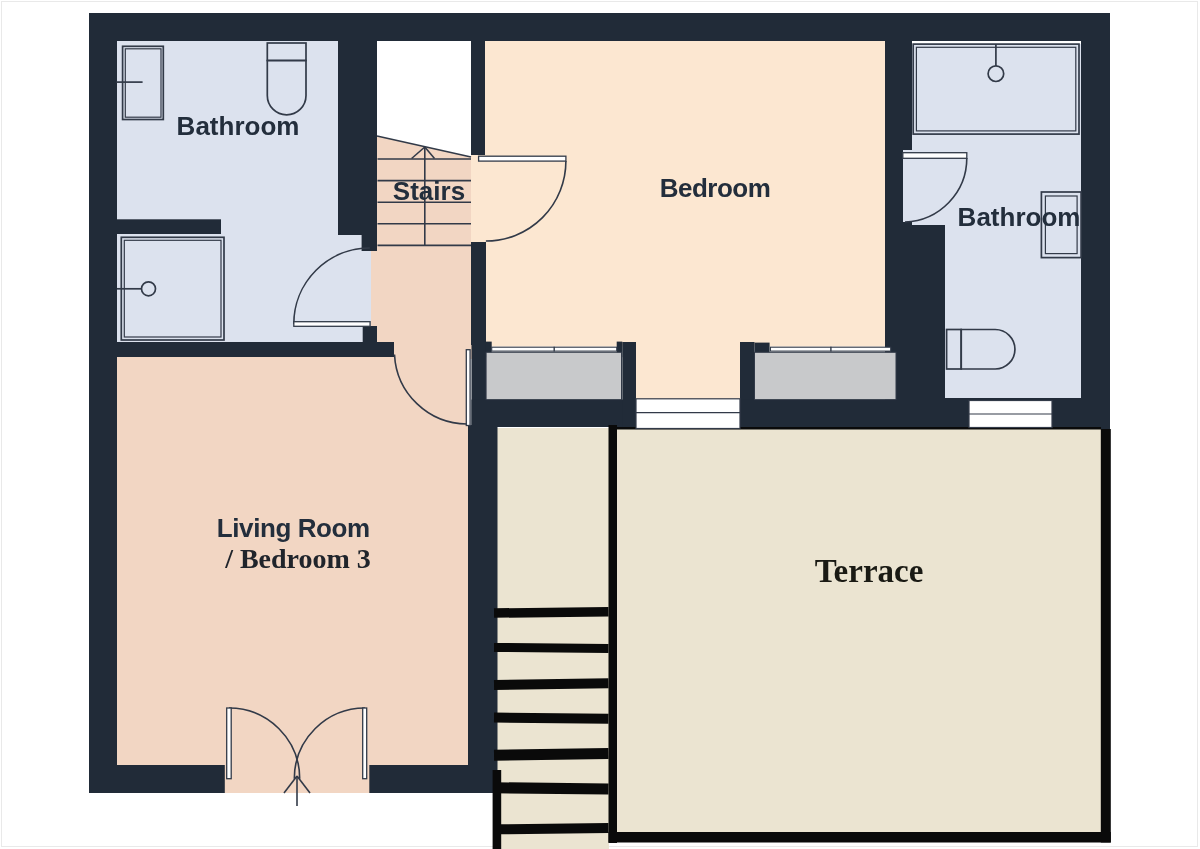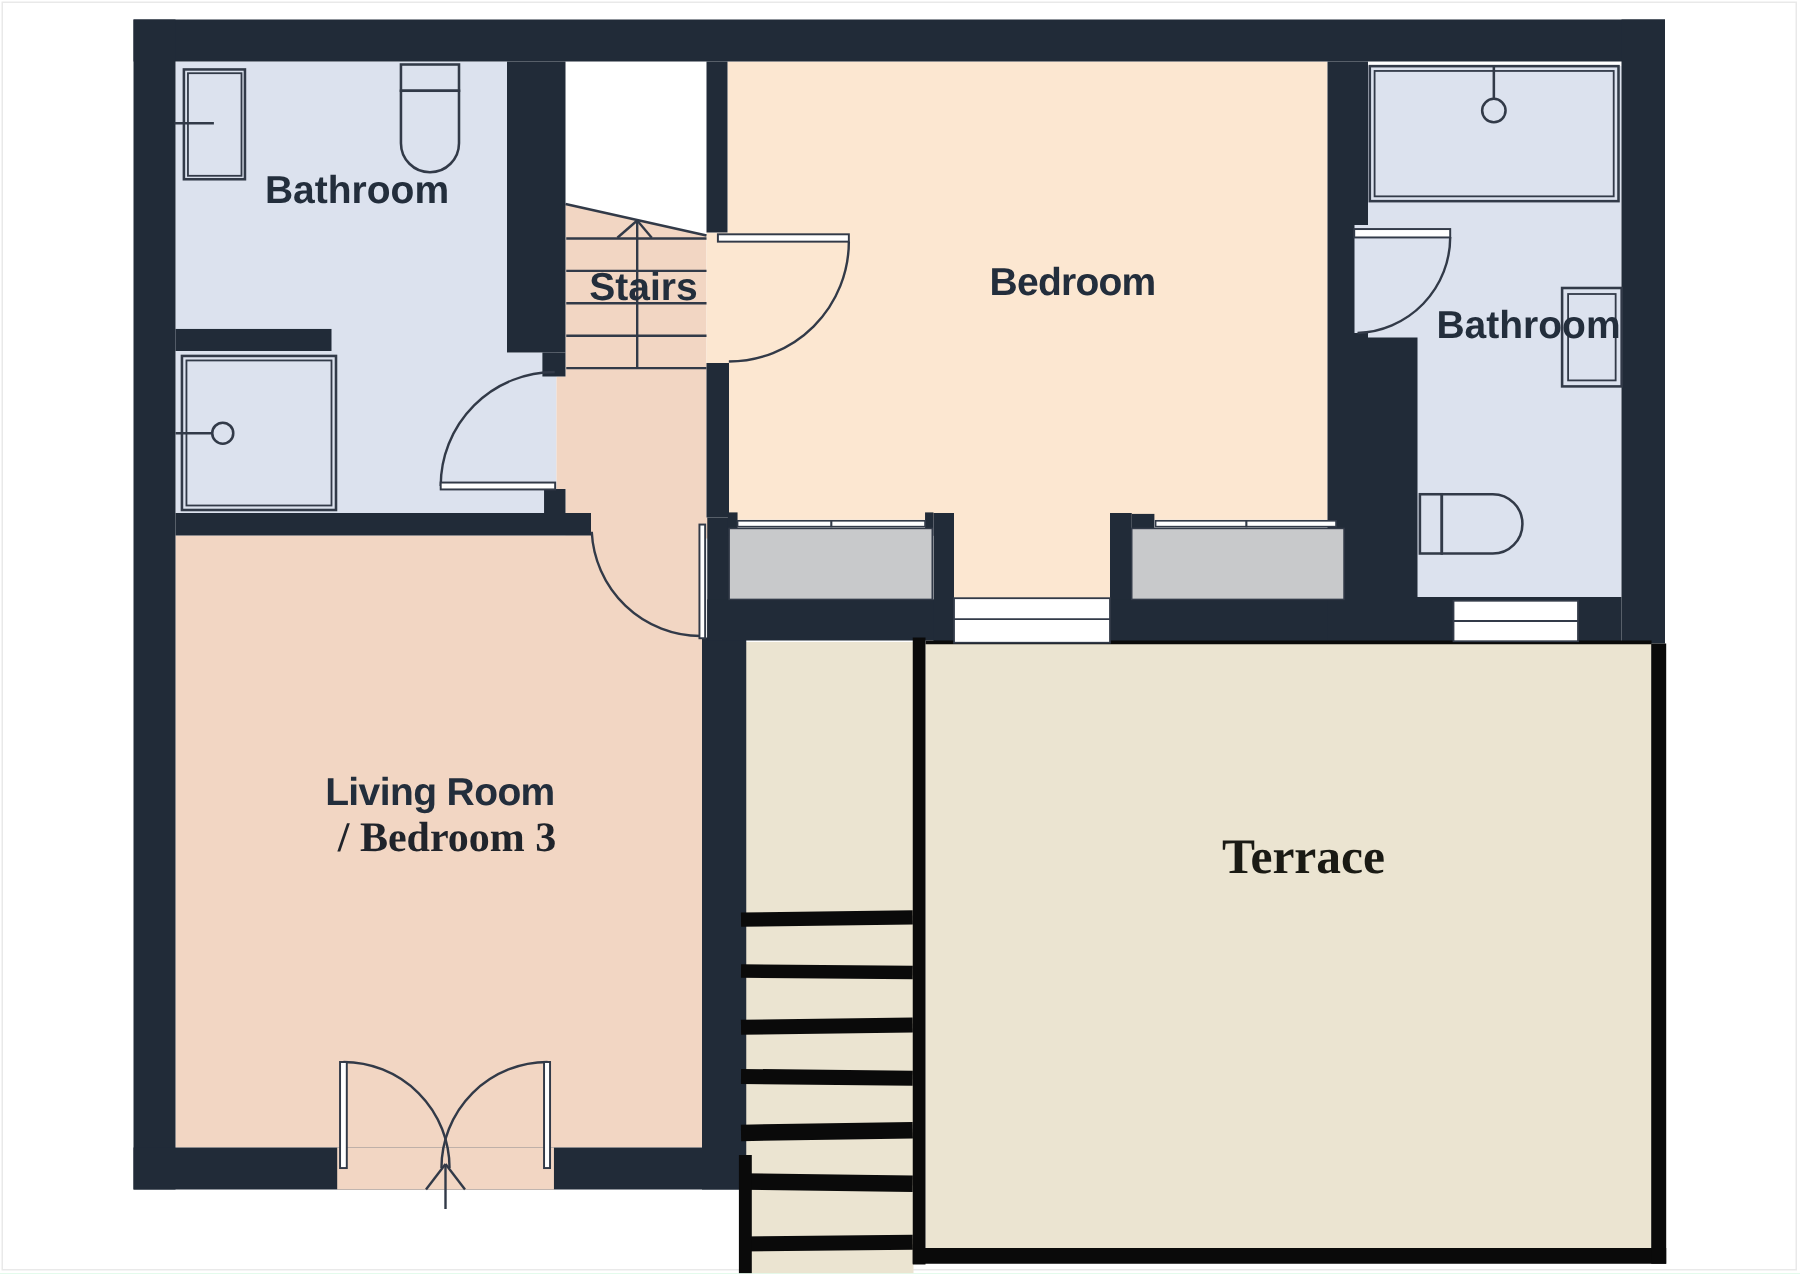--- a/index.html
+++ b/index.html
@@ -1,16 +1,16 @@
 <!DOCTYPE html>
 <html><head>
 <meta charset="utf-8">
 <style>
   html,body{margin:0;padding:0;background:#fff;}
-  .wrap{position:relative;width:1200px;height:849px;background:#86efac;}
+  .wrap{position:relative;width:1200px;height:849px;background:#fef9c3;}
   svg{display:block;}
   text{font-family:"Liberation Sans",sans-serif;}
   .lbl{font-weight:700;fill:#232e3c;font-size:26px;}
   .serif{font-family:"Liberation Serif",serif;font-weight:700;}
 </style>
 </head>
 <body>
 <div class="wrap">
 <svg width="1200" height="849" viewBox="0 0 1200 849">
 

